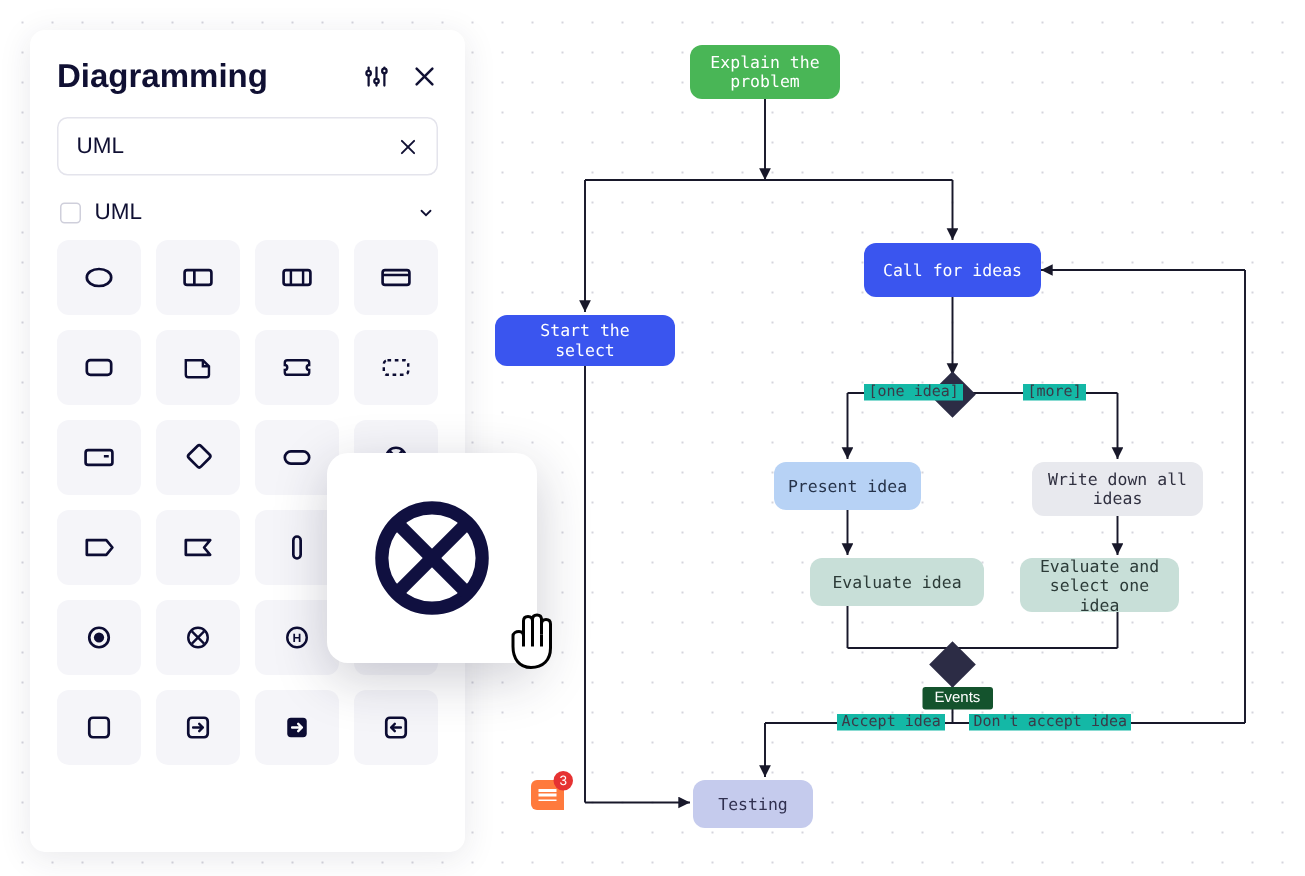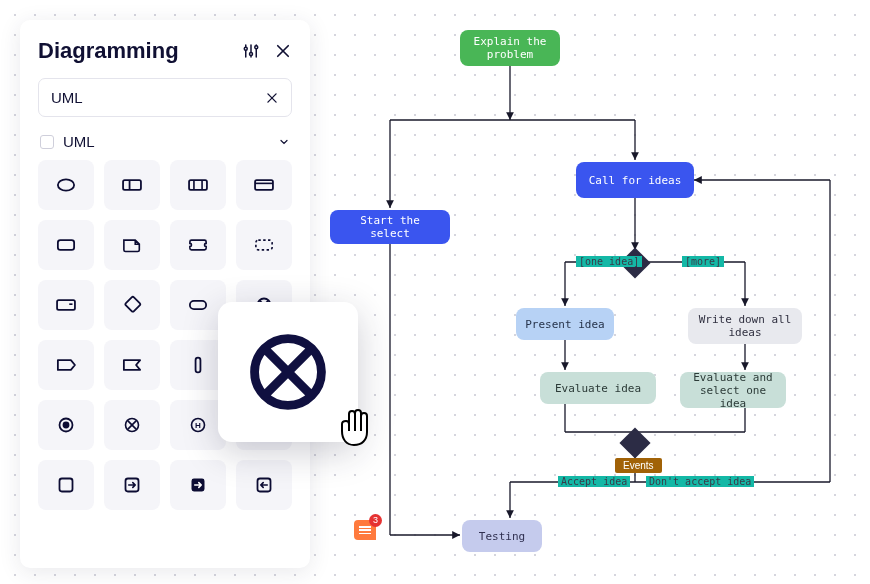--- a/index.html
+++ b/index.html
@@ -82,21 +82,21 @@
   .n-lblue  { background: #b7d2f5; color: #26334a; }
   .n-teal   { background: #c8dfd8; color: #2c3b38; }
   .n-grey   { background: #e8e9ee; color: #303040; }
   .n-lav    { background: #c5cbed; color: #303050; }
   .diamond {
     position: absolute; width: 22px; height: 22px;
     background: #2c2c45; transform: rotate(45deg);
     z-index: 5;
   }
   .pill {
-    position: absolute; background: #a16207; color: #fff;
+    position: absolute; background: #14532d; color: #fff;
     font-size: 10px; padding: 2px 8px; border-radius: 2px;
     z-index: 6;
   }
   .edge-label {
     position: absolute; font-size: 10px; color: #3a3a48;
     background: #14b8a6; padding: 0 3px; z-index: 6;
     font-family: ui-monospace, SFMono-Regular, Menlo, monospace;
   }
   .edges { position: absolute; inset: 0; z-index: 3; }
   .comment-badge {

